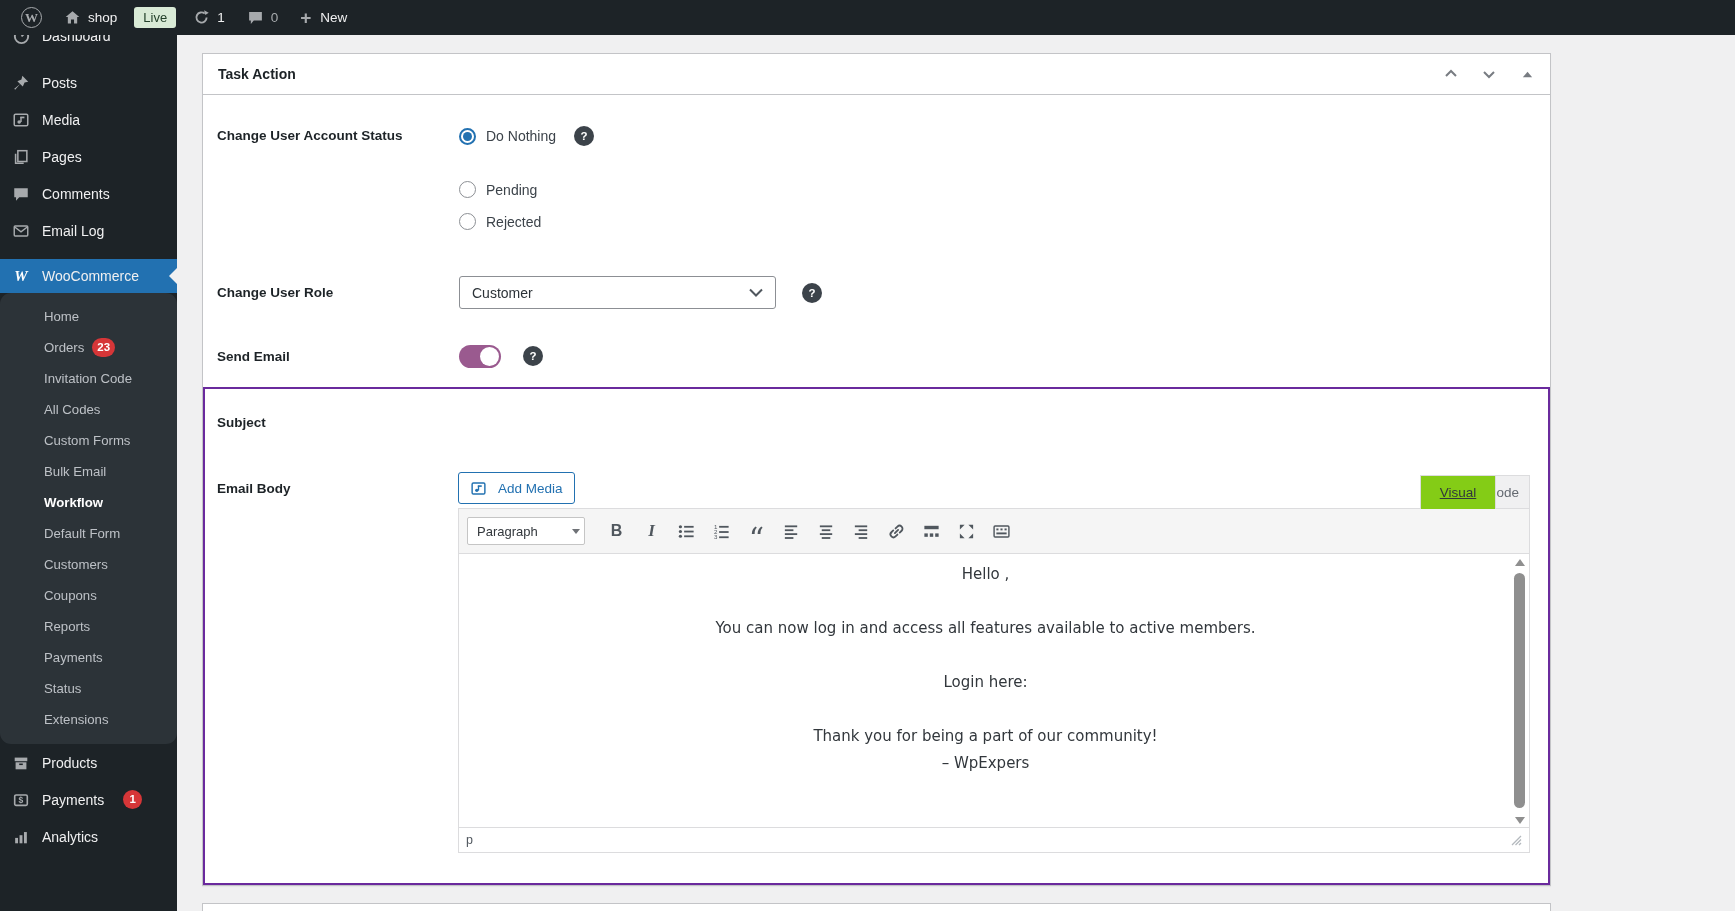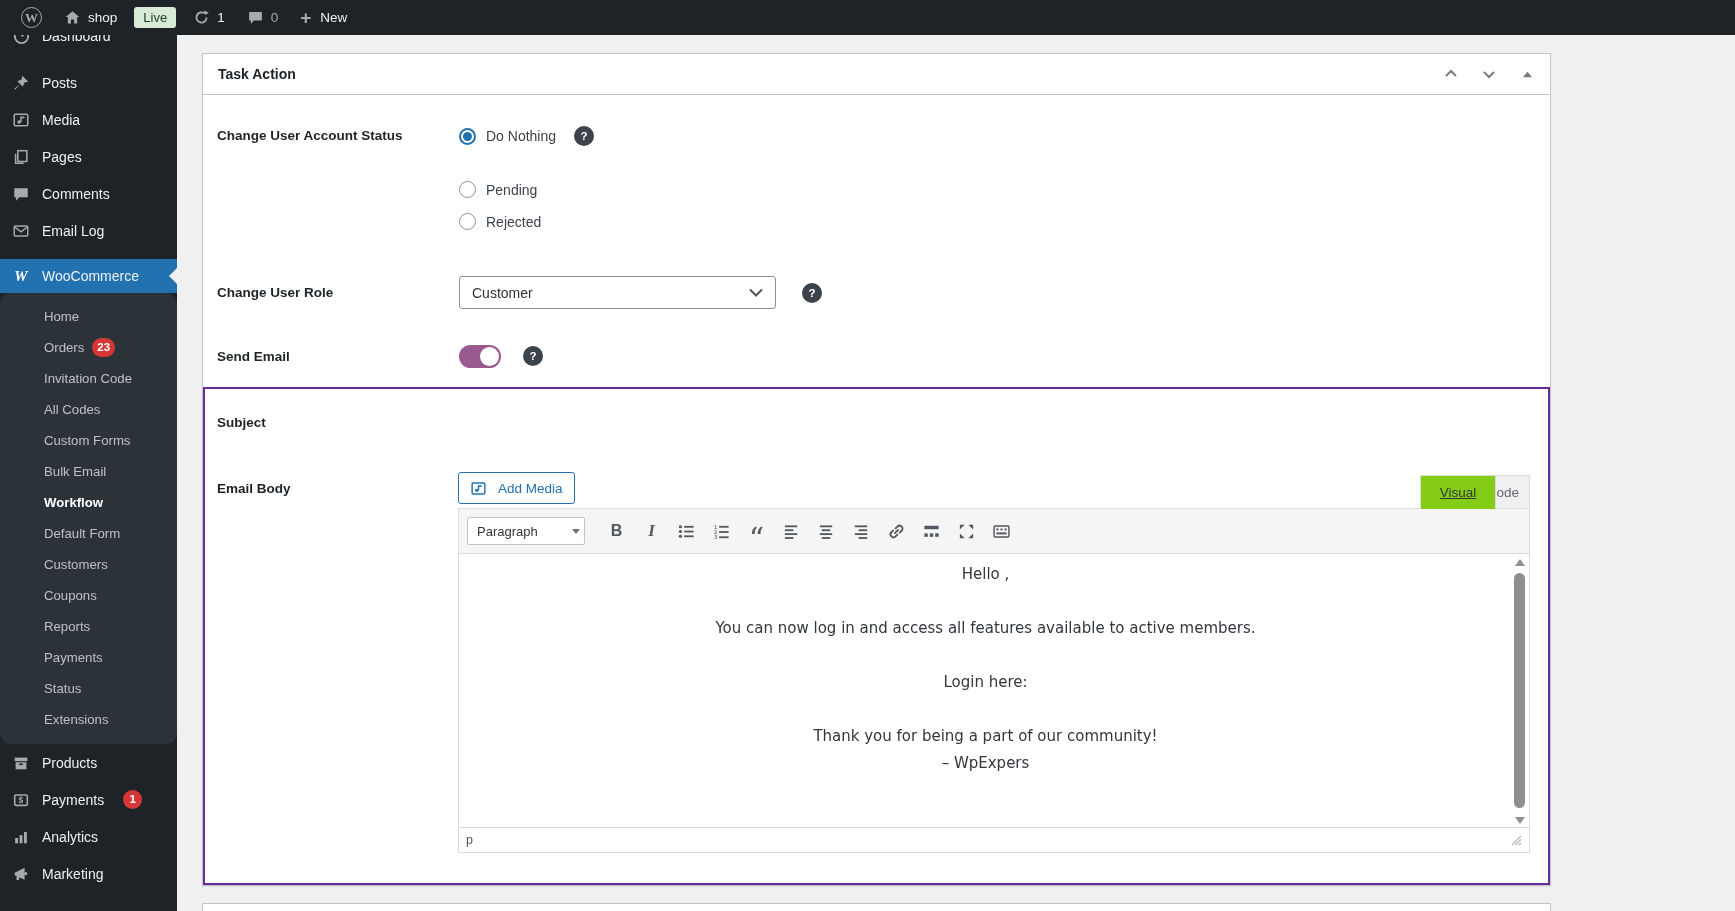--- a/index.html
+++ b/index.html
@@ -367,30 +367,20 @@
       <span class="menu-icon">
         <svg width="18" height="18" viewBox="0 0 20 20">
           <rect class="g" x="3.5" y="11" width="3.2" height="6" fill="#a7aaad"></rect>
           <rect class="g" x="8.4" y="8" width="3.2" height="9" fill="#a7aaad"></rect>
           <rect class="g" x="13.3" y="4.5" width="3.2" height="12.5" fill="#a7aaad"></rect>
         </svg>
       </span>
       <span>Analytics</span>
     </div>
 
-    <div class="menu-item">
-      <span class="menu-icon">
-        <svg width="18" height="18" viewBox="0 0 20 20">
-          <path class="g" fill="#a7aaad" d="M3 8.5 L14 3 V16.5 L3 11.5 Z"></path>
-          <rect class="g" x="5" y="12.2" width="3" height="4.6" rx="1" fill="#a7aaad"></rect>
-          <circle class="g" cx="15.3" cy="9.7" r="1.8" fill="#a7aaad"></circle>
-        </svg>
-      </span>
-      <span>Marketing</span>
-    </div>
   </div>
 
   <div class="postbox">
 
     <div class="postbox-header">
       <span class="postbox-title">Task Action</span>
       <span class="header-controls">
         <span class="hc-btn">
           <svg width="16" height="16" viewBox="0 0 16 16">
               <path d="M3 10 L8 5 L13 10" fill="none" stroke="#787c82" stroke-width="2"></path>

